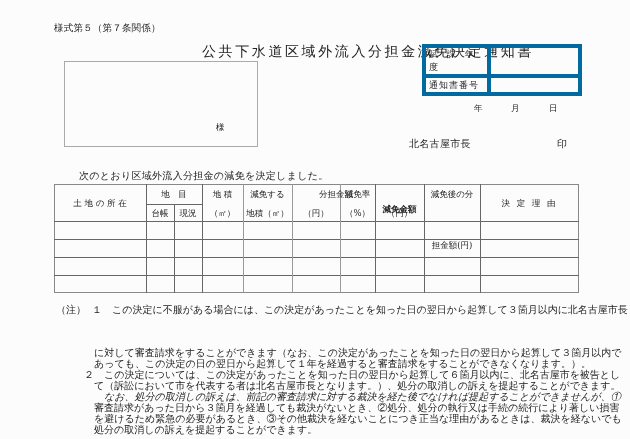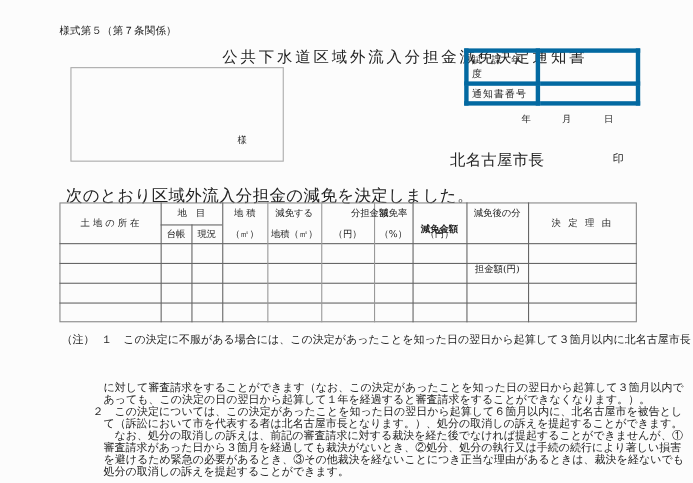--- a/index.html
+++ b/index.html
@@ -12,23 +12,23 @@
   .doc-title { left:202px; top:43px; font-size:14px; letter-spacing:2.6px;text-align:center; }
   .meta-table { left:422px; top:44px; border-collapse:collapse; font-size:9px; }
   .meta-table td { border:4px solid #0369a1; height:14px; padding:0 3px; }
   .meta-table td.lbl { width:55px; letter-spacing:3px; }
   .meta-table td.val { width:81px; }
   .addr-box { left:64px; top:61px; width:192px; height:84px; border:1px solid #aaa; }
   .sama { left:216px; top:122px; font-size:8.5px; }
   .date-y { left:474px; top:103px; font-size:8.5px; }
   .date-m { left:511px; top:103px; font-size:8.5px; }
   .date-d { left:549px; top:103px; font-size:8.5px; }
-  .mayor { left:409px; top:137px; font-size:14px; letter-spacing:0.3px; }
+  .mayor { left:409px; top:137px; font-size:10px; letter-spacing:0.3px; }
   .seal { left:557px; top:137px; font-size:10px; }
-  .intro { left:60px; top:169px; font-size:15px; letter-spacing:0.3px;font-family:Liberation Mono, monospace; }
+  .intro { left:79px; top:169px; font-size:10px; letter-spacing:0.3px;font-family:Liberation Mono, monospace; }
 
   .grid { left:54px; top:184px; width:525px; height:109px; }
   .grid .hl { position:absolute; left:0; width:525px; height:1px; background:#666; }
   .grid .vl { position:absolute; top:0; width:1px; height:109px; background:#666; }
   .grid .border { position:absolute; left:0; top:0; width:523px; height:107px; border:1px solid #888; }
   .cell { position:absolute; font-size:8.5px; text-align:center; line-height:18px; white-space:nowrap; }
 
   .notes { left:56px; top:304px; font-size:10px; line-height:11px; width:570px; }
   .notes .row { position:relative; white-space:nowrap; }
 </style>
@@ -114,17 +114,17 @@
 </div>
 
 <div class="abs notes">
   <div class="row">
     <span>（注）</span><span style="display:inline-block;width:6px;"></span><span>１</span><span>　この決定に不服がある場合には、この決定があったことを知った日の翌日から起算して３箇月以内に北名古屋市長</span>
   </div>
   <div class="row" style="padding-left:38px;margin-top:32px;"><span>に対して審査請求をすることができます（なお、この決定があったことを知った日の翌日から起算して３箇月以内で</span></div>
   <div class="row" style="padding-left:38px;"><span>あっても、この決定の日の翌日から起算して１年を経過すると審査請求をすることができなくなります。）。</span></div>
   <div class="row" style="padding-left:28px;"><span>２</span><span>　この決定については、この決定があったことを知った日の翌日から起算して６箇月以内に、北名古屋市を被告とし</span></div>
   <div class="row" style="padding-left:38px;"><span>て（訴訟において市を代表する者は北名古屋市長となります。）、処分の取消しの訴えを提起することができます。</span></div>
-  <div class="row" style="padding-left:38px;"><span>　なお、処分の取消しの訴えは、前記の審査請求に対する裁決を経た後でなければ提起することができませんが、①</span></div>
+  <div class="row" style="padding-left:38px;font-style:italic;"><span>　なお、処分の取消しの訴えは、前記の審査請求に対する裁決を経た後でなければ提起することができませんが、①</span></div>
   <div class="row" style="padding-left:38px;"><span>審査請求があった日から３箇月を経過しても裁決がないとき、②処分、処分の執行又は手続の続行により著しい損害</span></div>
   <div class="row" style="padding-left:38px;"><span>を避けるため緊急の必要があるとき、③その他裁決を経ないことにつき正当な理由があるときは、裁決を経ないでも</span></div>
   <div class="row" style="padding-left:38px;"><span>処分の取消しの訴えを提起することができます。</span></div>
 </div>
 
 </body></html>

